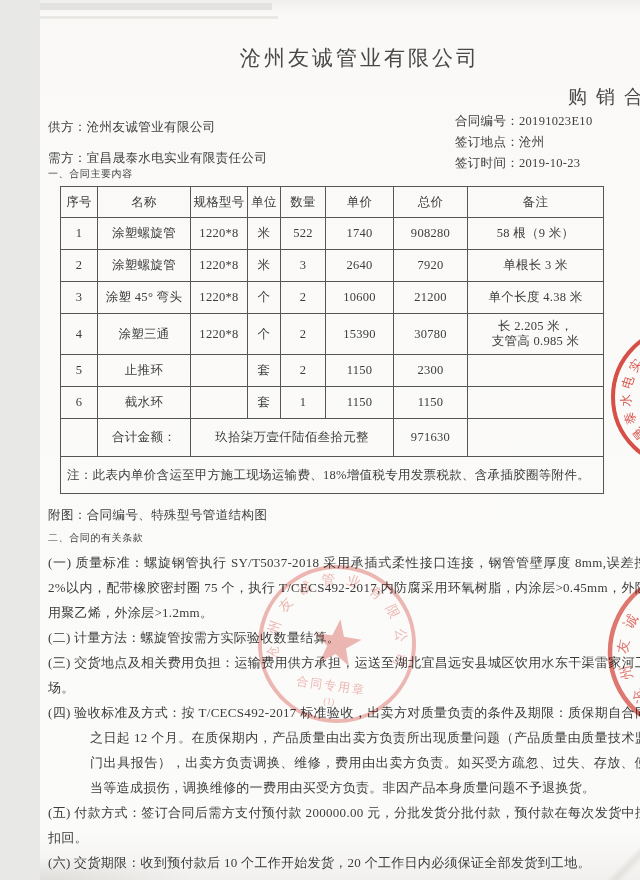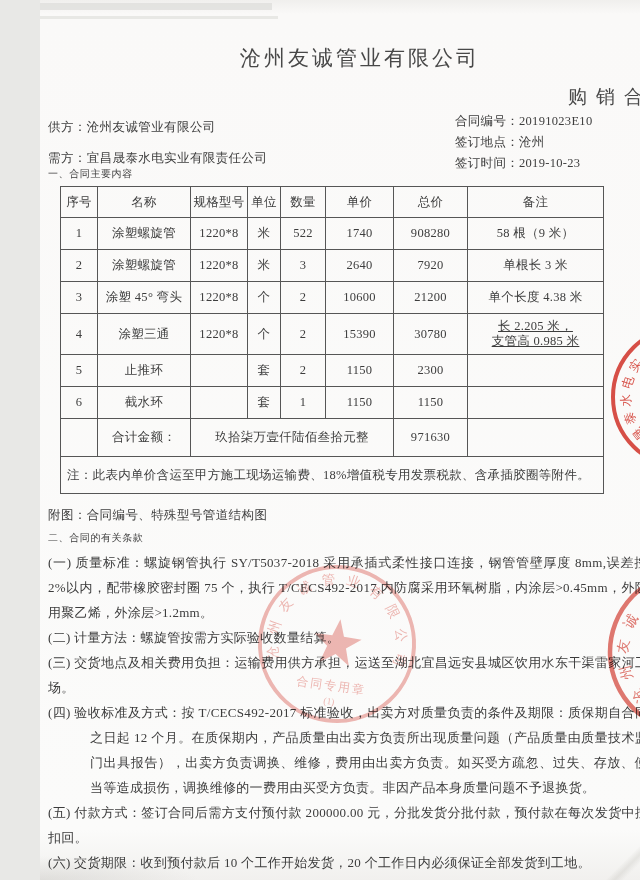--- a/index.html
+++ b/index.html
@@ -30,21 +30,21 @@
   .meta-block{position:absolute;left:415px;top:111px;font-size:12.5px;line-height:21px;letter-spacing:.3px;}
   .sec-heading{position:absolute;left:8px;font-size:10px;font-weight:500;letter-spacing:.6px;}
   .sec1{top:167px;}
   .sec2{top:531px;}
 
   table.items{position:absolute;left:20px;top:186px;width:543px;border-collapse:collapse;table-layout:fixed;}
   .items th,.items td{border:1px solid #565656;font-size:12.5px;font-weight:normal;text-align:center;
     padding:5px 2px;line-height:15px;color:#3d3d3d;letter-spacing:.3px;overflow:hidden;}
   .items th{height:20px;}
   .items td{height:21px;}
-  .items td.pre{white-space:pre-line;text-decoration:underline;}
+  .items td.pre{white-space:pre-line;}
   .items tr.total-row td{height:27px;}
   .items td.note-cell{height:auto;text-align:left;padding:10px 6px;line-height:16px;}
 
   .attachment-line{position:absolute;left:8px;top:507px;font-size:12.5px;letter-spacing:.4px;}
 
   .clauses{position:absolute;left:8px;top:550px;width:627px;}
   .clauses p{margin:0;font-size:13px;line-height:25px;text-align:justify;letter-spacing:.3px;color:#3c3c3c;}
   .clauses p.hang{padding-left:42px;text-indent:-42px;}
 
   .stamp{position:absolute;mix-blend-mode:multiply;pointer-events:none;}

